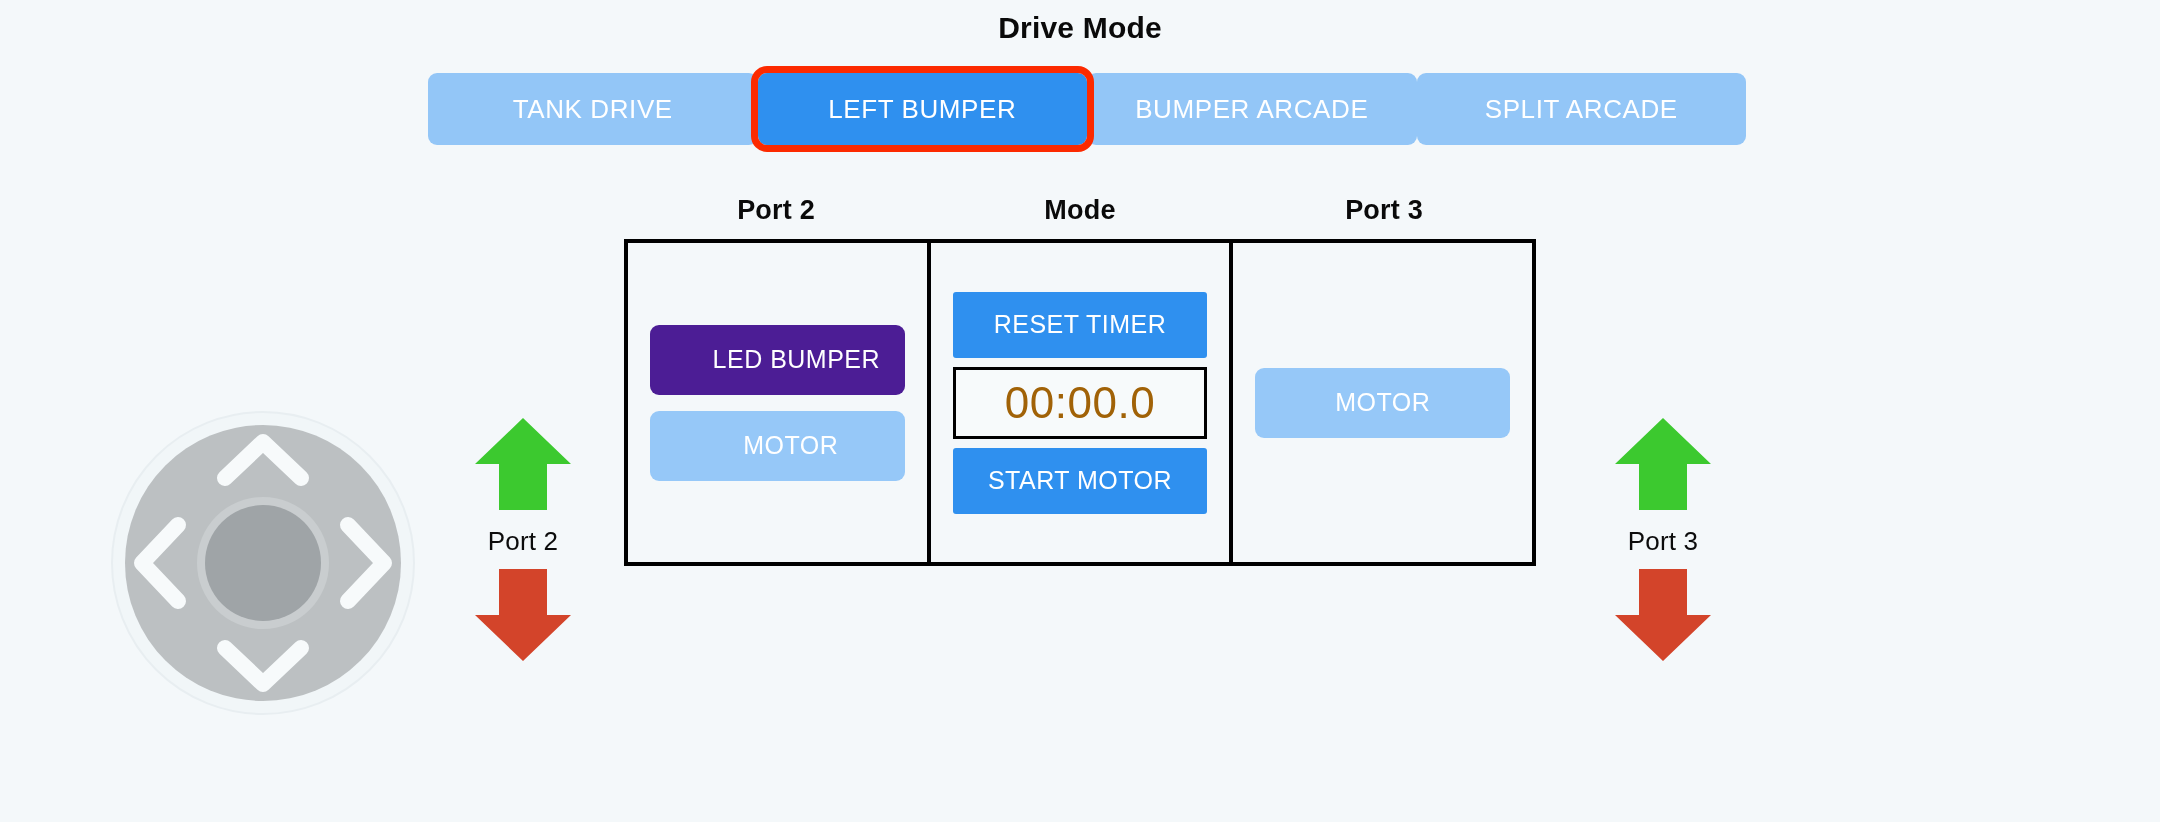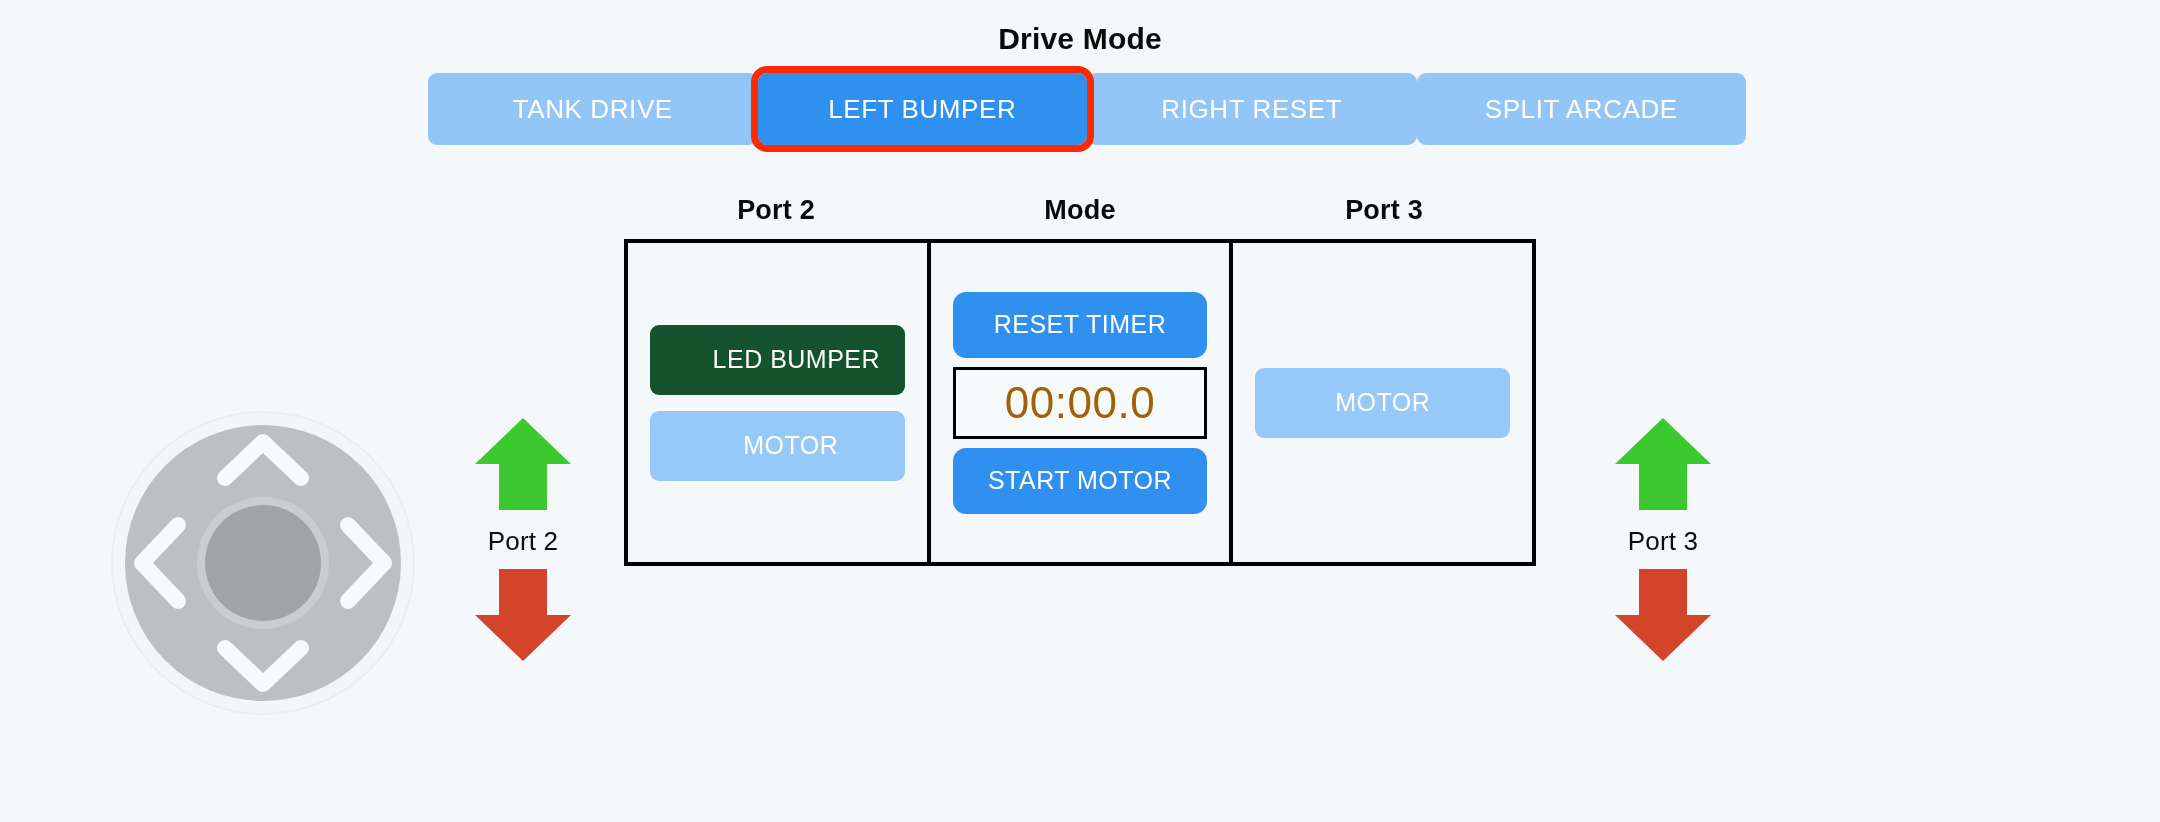--- a/index.html
+++ b/index.html
@@ -11,21 +11,21 @@
     height: 822px;
     background: #f4f8fa;
     font-family: "Liberation Sans", sans-serif;
     overflow: hidden;
     position: relative;
   }
 
   
   #drive-mode-title {
     position: absolute;
-    top: 22px;
+    top: 11px;
     left: 0;
     width: 2160px;
     text-align: center;
     font-size: 30px;
     font-weight: bold;
     color: #0a0a0a;
     letter-spacing: 0.2px;
   }
 
   #drive-mode-bar {
@@ -116,30 +116,30 @@
     color: #ffffff;
     font-size: 25px;
     font-family: "Liberation Sans", sans-serif;
     letter-spacing: 0.5px;
     cursor: pointer;
     display: flex;
     align-items: center;
     justify-content: center;
     padding: 0;
   }
-  .port-btn.primary { background: #14532d; padding-left: 38px; }
+  .port-btn.primary { background: #4c1d95; padding-left: 38px; }
   .port-btn.secondary { background: #96c8f8; }
   .port-btn + .port-btn { margin-top: 16px; padding-left: 27px; }
 
   
   .timer-btn {
     width: 100%;
     height: 66px;
     border: none;
-    border-radius: 13px;
+    border-radius: 3px;
     background: #2f90ef;
     color: #ffffff;
     font-size: 25px;
     font-family: "Liberation Sans", sans-serif;
     letter-spacing: 0.5px;
     cursor: pointer;
     display: flex;
     align-items: center;
     justify-content: center;
     padding: 0;
@@ -193,21 +193,21 @@
 <div id="drive-mode-title">Drive Mode</div>
 
 <div id="drive-mode-bar">
   <button class="mode-btn">
     <span>TANK DRIVE</span>
   </button>
   <button class="mode-btn active">
     <span>LEFT BUMPER</span>
   </button>
   <button class="mode-btn">
-    <span>RIGHT RESET</span>
+    <span>BUMPER ARCADE</span>
   </button>
   <button class="mode-btn">
     <span>SPLIT ARCADE</span>
   </button>
 </div>
 
 <div id="panel-group">
 
   <div id="panel-headers">
     <div class="panel-header">Port 2</div>

